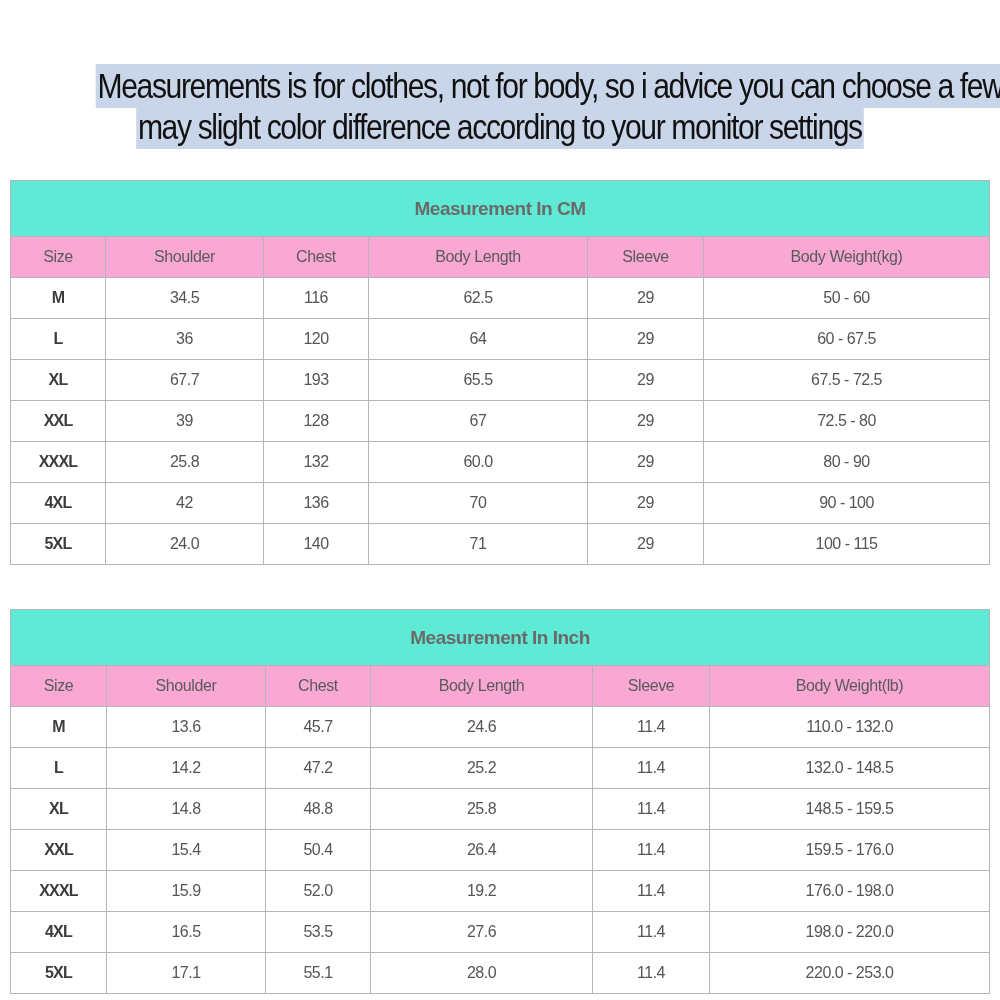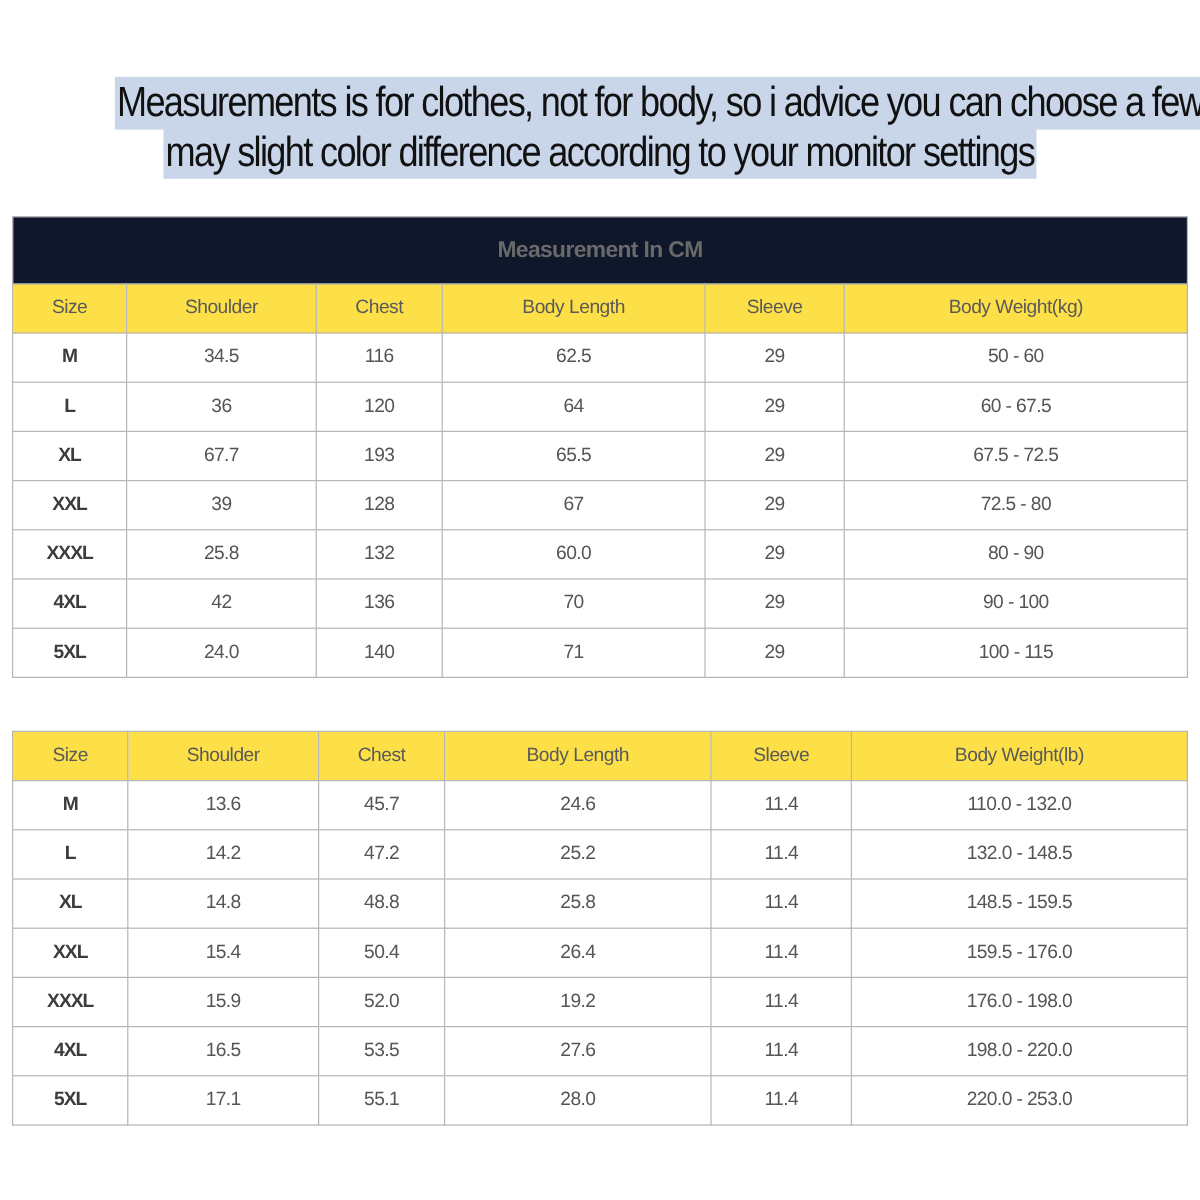--- a/index.html
+++ b/index.html
@@ -7,23 +7,23 @@
          font-family: "Liberation Sans", sans-serif; }
   .notice { position: absolute; left: 0; width: 1000px; text-align: center; }
   .notice span { background: #c9d6ea; color: #111; font-family: "Liberation Sans", sans-serif;
                  font-size: 35px; letter-spacing: -1.6px; transform: scaleX(0.86); display: inline-block;
                  line-height: 44px; padding: 0 2px; white-space: nowrap; }
   #n1 { top: 64px; }
   #n2 { top: 105px; }
   .tbl { position: absolute; left: 10px; width: 979px; border-collapse: collapse; table-layout: fixed;
          font-family: "Liberation Sans", sans-serif; }
   .tbl td, .tbl th { border: 1px solid #b5b5b5; text-align: center; padding: 0; }
-  .tbl .title-row th { background: #0f172a; color: #6a6a6a; font-size: 19px; font-weight: bold;
+  .tbl .title-row th { background: #5eead4; color: #6a6a6a; font-size: 19px; font-weight: bold;
                        height: 55px; letter-spacing: -0.5px; }
-  .tbl .hdr-row th { background: #fde047; color: #5a5a5a; font-size: 16px; font-weight: normal; height: 40px;
+  .tbl .hdr-row th { background: #f9a8d4; color: #5a5a5a; font-size: 16px; font-weight: normal; height: 40px;
                      letter-spacing: -0.4px; margin-top: 32px; }
   .tbl td { height: 40px; color: #555; font-size: 16px; letter-spacing: -0.5px; background: #fff; }
   .tbl td.size { color: #3c3c3c; font-weight: bold; letter-spacing: -0.8px; }
   #cm { top: 180px; }
   #inch { top: 609px; }
 </style>
 </head>
 <body>
 
 <div class="notice" id="n1">
@@ -118,20 +118,23 @@
 <table class="tbl" id="inch">
   <colgroup>
     <col style="width:96px">
       <col style="width:159px">
       <col style="width:105px">
     <col style="width:222px">
       <col style="width:117px">
       <col style="width:280px">
   </colgroup>
   <thead>
+    <tr class="title-row">
+      <th colspan="6">Measurement In Inch</th>
+    </tr>
     <tr class="hdr-row">
       <th>Size</th>
       <th>Shoulder</th>
       <th>Chest</th>
       <th>Body Length</th>
       <th>Sleeve</th>
       <th>Body Weight(lb)</th>
     </tr>
   </thead>
   <tbody>

